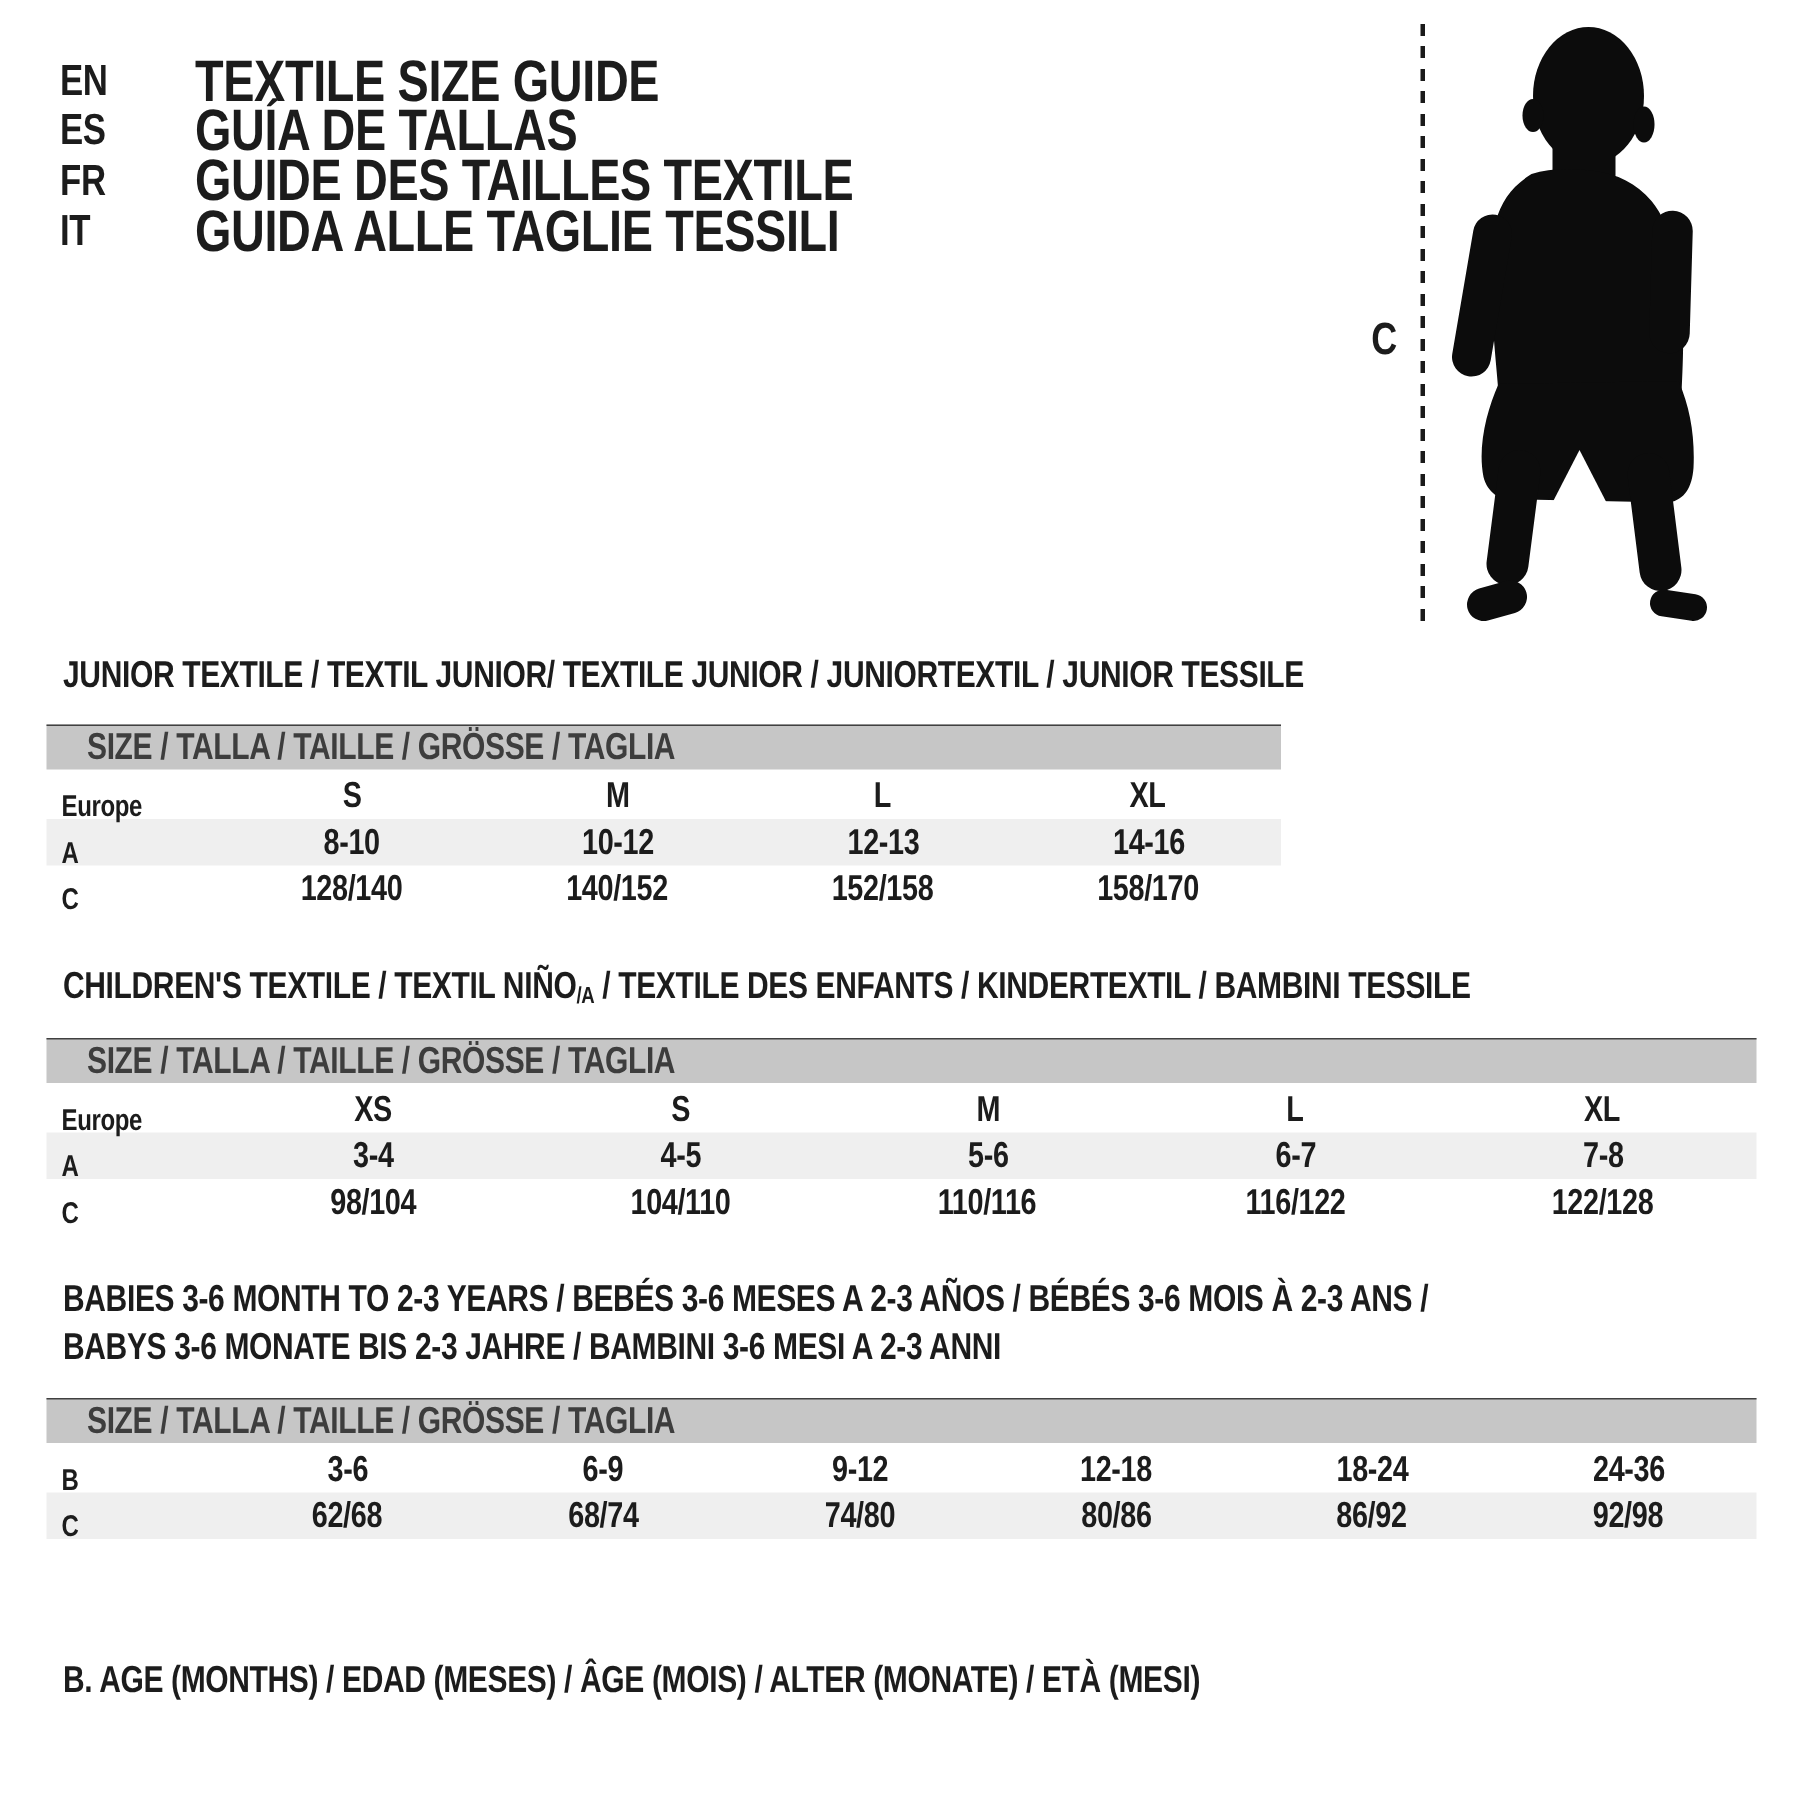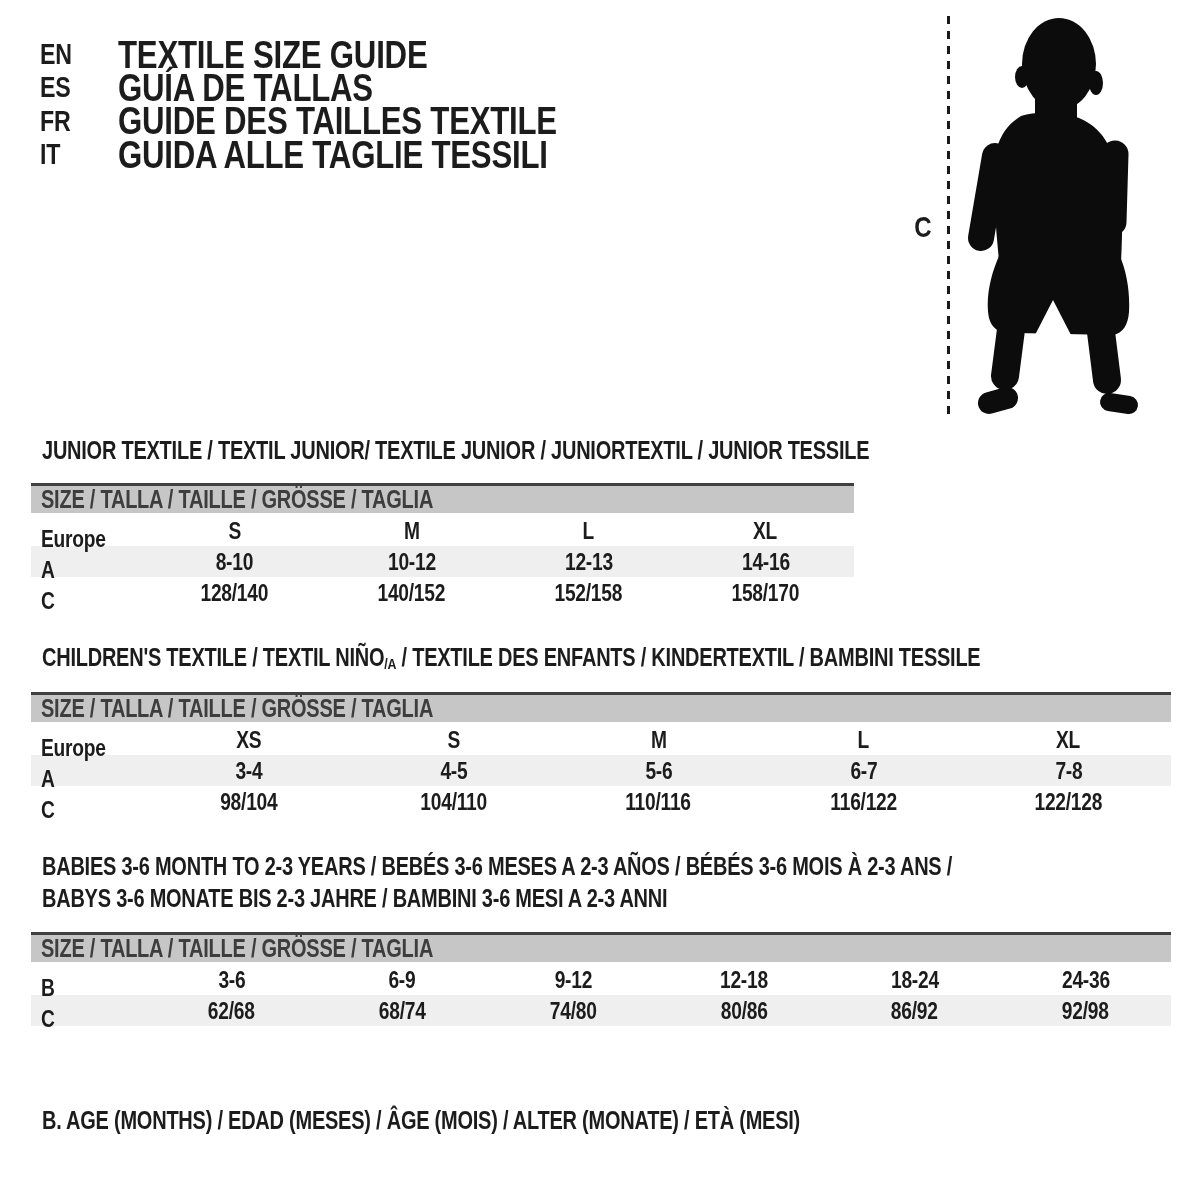--- a/index.html
+++ b/index.html
@@ -18,46 +18,46 @@
     display: inline-block;
     transform: scaleX(0.8);
     transform-origin: 0 50%;
     white-space: nowrap;
     letter-spacing: -0.3px;
   }
   .cond.center { transform-origin: 50% 50%; }
 
   
   .lang-list { position: absolute; left: 40px; top: 38px; }
-  .lang-row { display: flex; height: 33.3px; align-items: center; }
+  .lang-row { display: flex; height: 33.3px; align-items: center; gap: 12px; }
   .lang-code { width: 78px; font-size: 29px; }
   .lang-title { font-size: 39px; }
 
   
   .dashed-line {
     position: absolute; left: 947px; top: 16px; width: 3px; height: 402px;
     background: repeating-linear-gradient(to bottom, #1a1a1a 0 8px, transparent 8px 15px);
   }
   .height-label { position: absolute; left: 912px; top: 210px; font-size: 30px; }
   .baby-svg { position: absolute; left: 963px; top: 16px; }
 
   
   .heading { position: absolute; left: 42px; font-size: 25px; }
   .heading .sub { font-size: 0.62em; vertical-align: -0.22em; }
 
   
   .sg-table { position: absolute; left: 31px; }
   .size-bar {
-    height: 30px; background: #c6c6c6; border-top: 3px solid #404040;
-    display: flex; align-items: center; padding-left: 10px;
+    height: 30px; background: #c6c6c6; border-top: 1px solid #404040;
+    display: flex; align-items: center; padding-left: 27px;
     color: #3d3d3d; font-size: 25px; margin-bottom: 2px;
   }
   .trow { display: flex; height: 31px; align-items: center; }
   .trow.alt { background: #efefef; }
-  .tlabel { width: 115px; padding-left: 10px; font-size: 24px; margin-top: 16px; }
+  .tlabel { width: 115px; padding-left: 10px; font-size: 20px; margin-top: 16px; }
   .tcell { flex: 1; text-align: center; font-size: 24px; }
 
   
   .legend-line { position: absolute; left: 42px; font-size: 25px; }
 </style>
 </head>
 <body>
 
 <div id="page">
 

